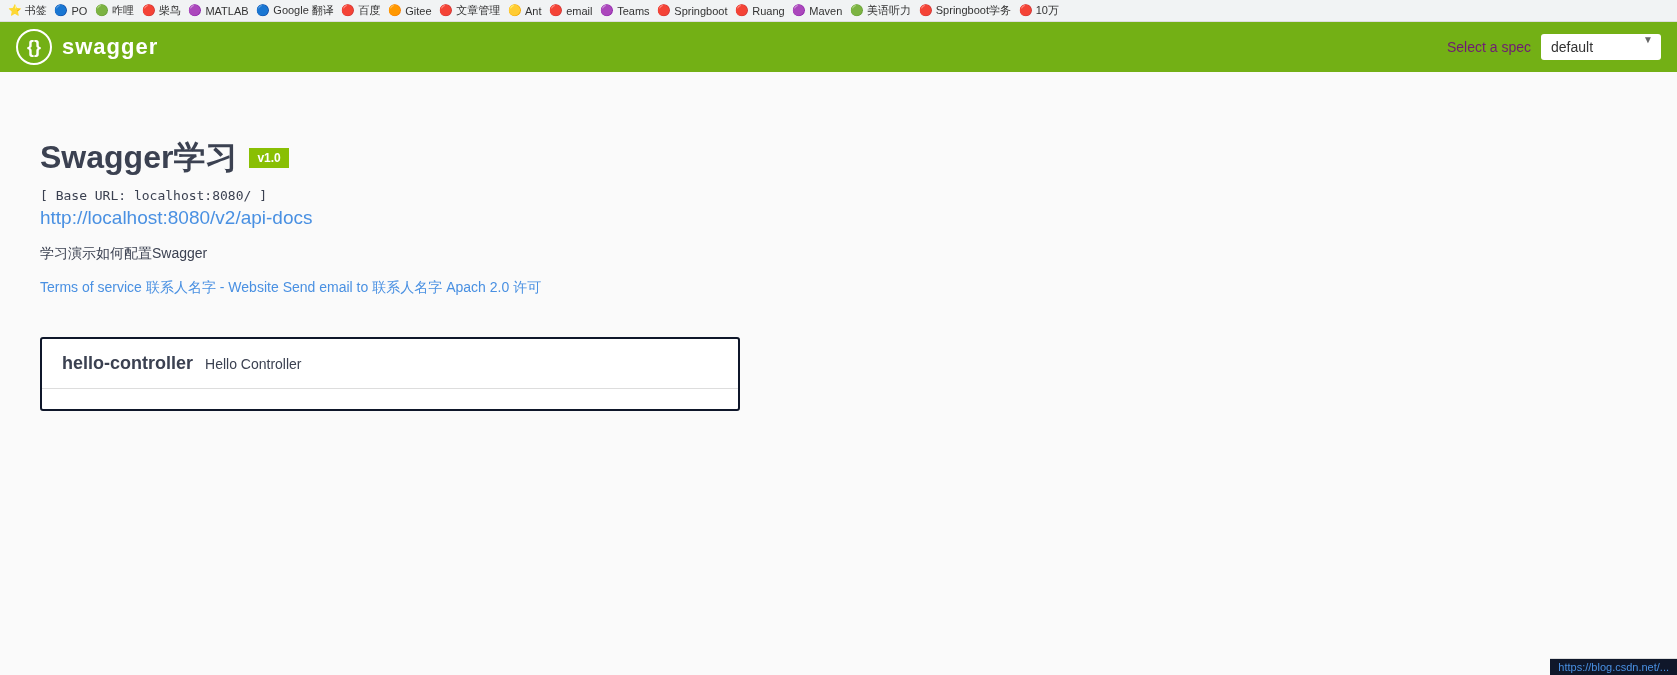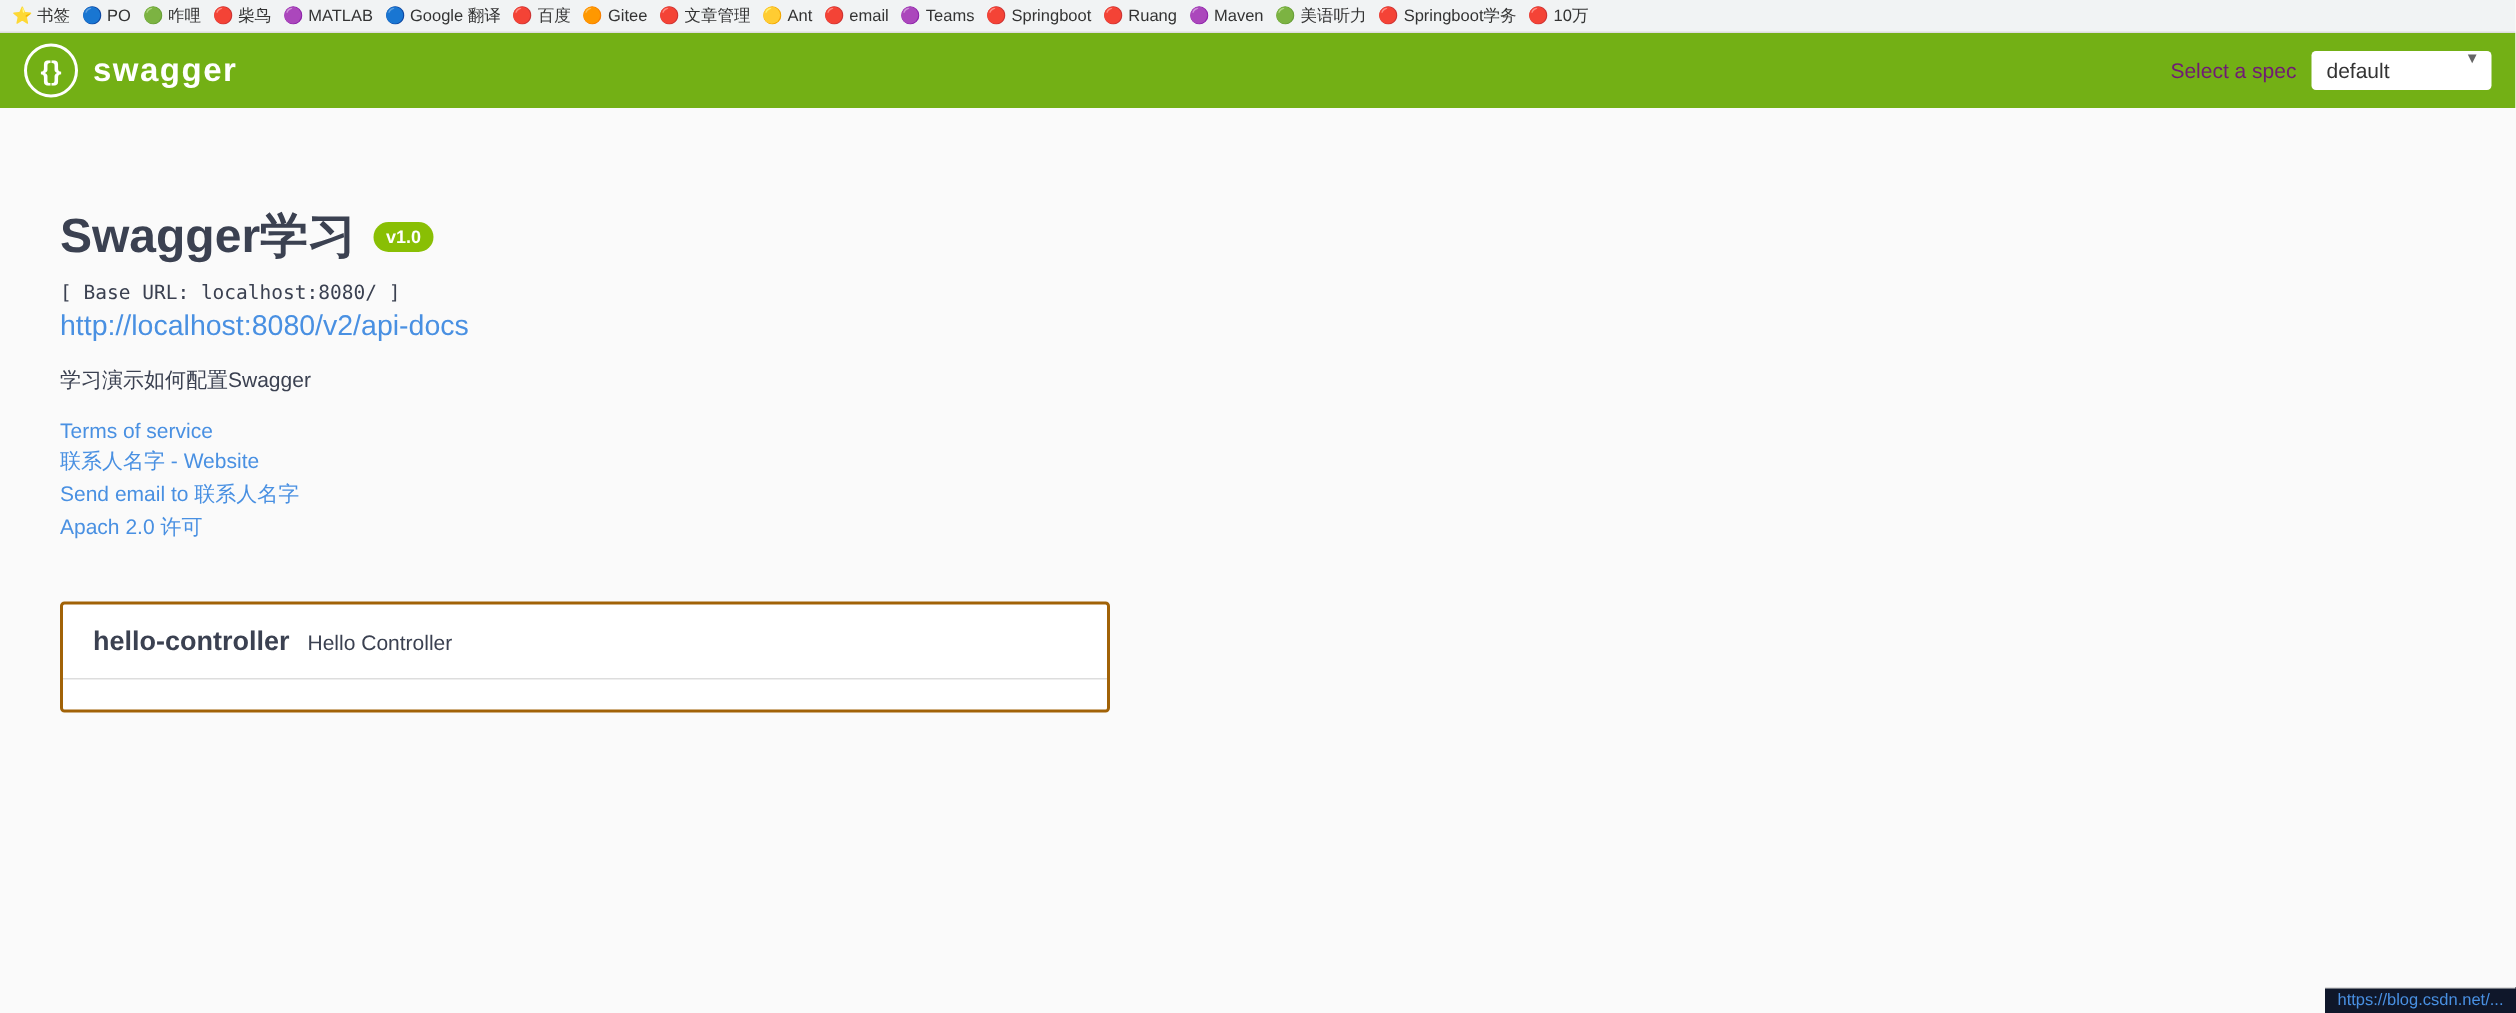--- a/index.html
+++ b/index.html
@@ -128,21 +128,21 @@
       font-size: 32px;
       font-weight: bold;
       color: #3b4151;
     }
 
     .version-badge {
       background: #89bf04;
       color: white;
       font-size: 12px;
       padding: 3px 8px;
-      border-radius: 10px;
+      border-radius: 0;
       font-weight: 600;
     }
 
     .base-url {
       font-family: monospace;
       font-size: 13px;
       color: #3b4151;
       margin-bottom: 4px;
     }
 
@@ -155,34 +155,34 @@
     }
 
     .api-description {
       font-size: 14px;
       color: #3b4151;
       margin-bottom: 16px;
     }
 
     .info-links {
       display: flex;
-      flex-direction: column;
+      flex-direction: row;
       gap: 4px;
       margin-bottom: 40px;
     }
 
     .info-link {
       color: #4990e2;
       font-size: 14px;
       text-decoration: none;
     }
 
     
     .controller-section {
-      border: 2px solid #a16207;
+      border: 2px solid #0f172a;
       border-radius: 3px;
       background: white;
       max-width: 700px;
       margin-bottom: 20px;
       cursor: pointer;
     }
 
     .controller-header {
       display: flex;
       align-items: center;

